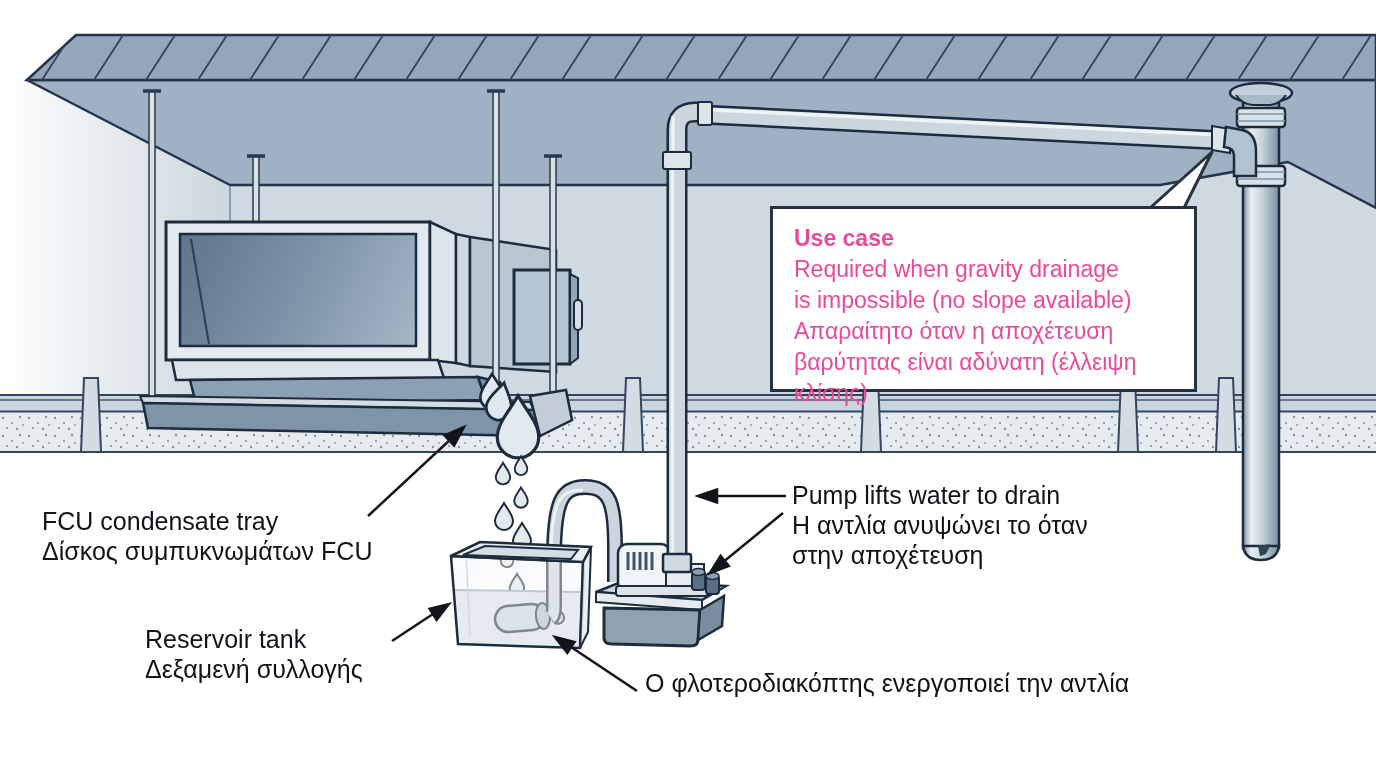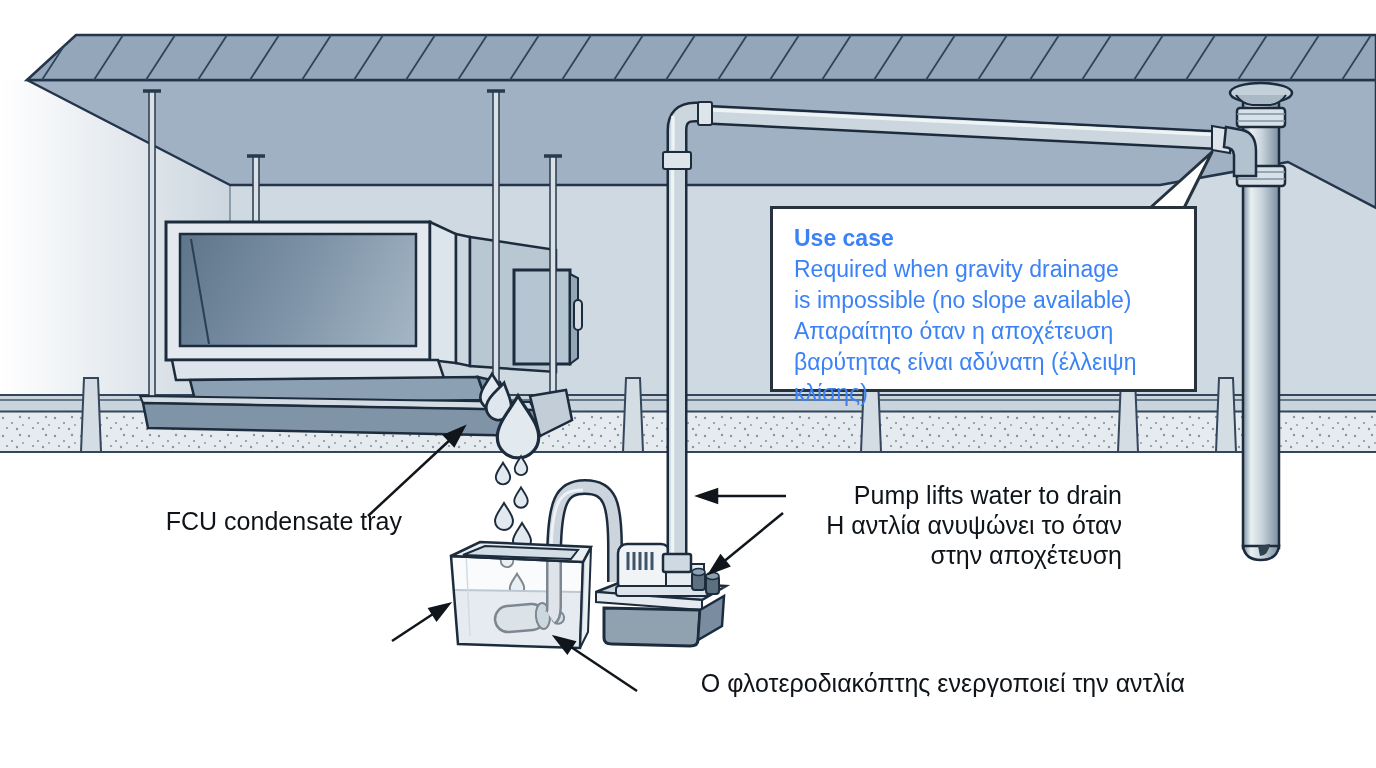--- a/index.html
+++ b/index.html
@@ -1,27 +1,27 @@
 <!DOCTYPE html>
 <html><head>
 <meta charset="utf-8">
 <style>
   html,body{margin:0;padding:0;background:#ffffff;}
   #stage{
     position:relative;width:1376px;height:768px;background:#ffffff;overflow:hidden;
     font-family:"Liberation Sans","DejaVu Sans",sans-serif;color:#0e1419;
   }
   #scene-svg{position:absolute;left:0;top:0;width:1376px;height:768px;}
-  .txt{position:absolute;z-index:2;text-align:right;}
+  .txt{position:absolute;z-index:2;}
   .diagram-label{font-size:25px;line-height:30px;color:#0e1419;}
   .center{}
   #callout{
     position:absolute;z-index:2;left:770px;top:206px;width:427px;height:186px;
     box-sizing:border-box;background:#ffffff;border:3px solid #27323f;
-    padding:14px 10px 0 21px;font-size:23px;line-height:31px;color:#3b82f6;
+    padding:14px 10px 0 21px;font-size:23px;line-height:31px;color:#ec4899;
   }
   #callout .t{font-weight:bold;}
   #callout .el-block{}
 </style>
 </head>
 <body>
 
 <div id="stage">
 
 <svg id="scene-svg" viewBox="0 0 1376 768" aria-hidden="true">
@@ -266,22 +266,27 @@
 <div id="callout">
   <div class="t">Use case</div>
   <div>Required when gravity drainage</div>
   <div>is impossible (no slope available)</div>
   <div class="el-block">Απαραίτητο όταν η αποχέτευση</div>
   <div>βαρύτητας είναι αδύνατη (έλλειψη κλίσης)</div>
 </div>
 
 <div class="txt diagram-label center" style="left:42px;top:506px;width:360px;">
   <div>FCU condensate tray</div>
-</div>
-
+  <div>Δίσκος συμπυκνωμάτων FCU</div>
+</div>
+
+<div class="txt diagram-label center" style="left:145px;top:624px;width:300px;">
+  <div>Reservoir tank</div>
+  <div>Δεξαμενή συλλογής</div>
+</div>
 
 <div class="txt diagram-label" style="left:645px;top:668px;width:540px;">
   <div>Ο φλοτεροδιακόπτης ενεργοποιεί την αντλία</div>
 </div>
 
 <div class="txt diagram-label" style="left:792px;top:480px;width:330px;">
   <div>Pump lifts water to drain</div>
   <div>Η αντλία ανυψώνει το όταν</div>
   <div>στην αποχέτευση</div>
 </div>

